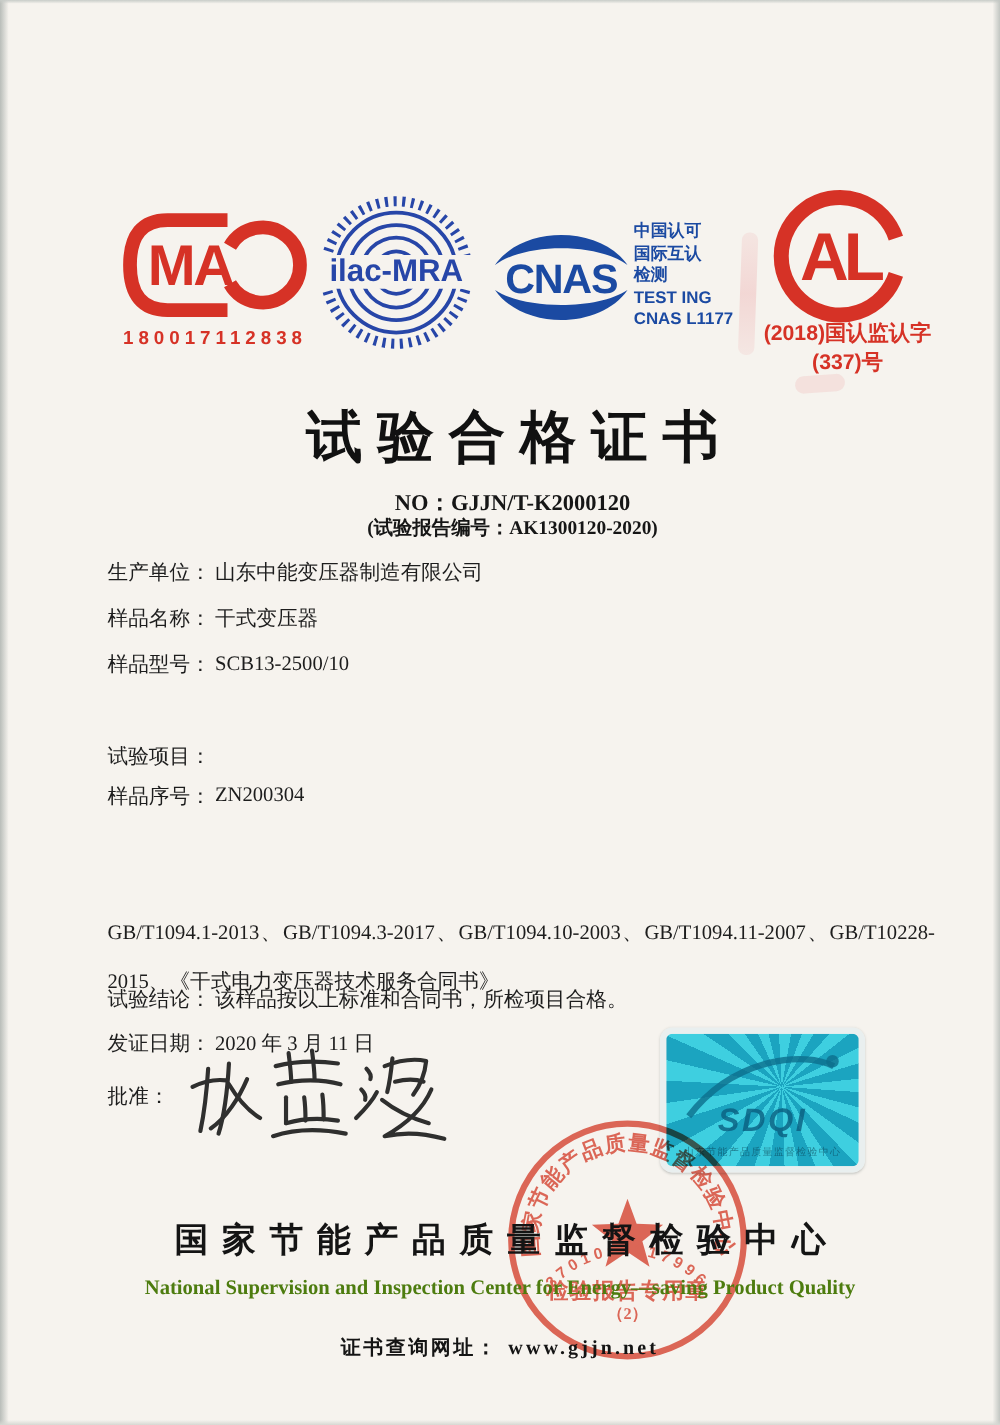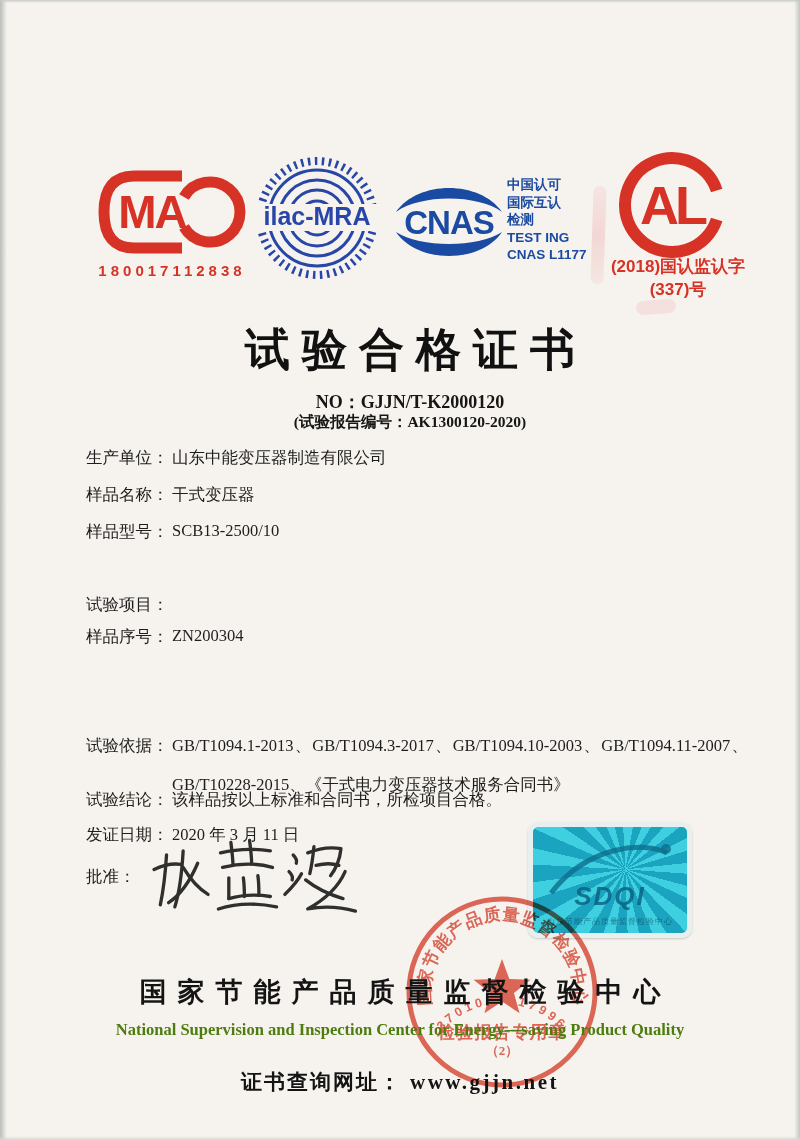--- a/index.html
+++ b/index.html
@@ -44,21 +44,21 @@
     box-shadow:0 1px 2px rgba(60,70,70,.25);overflow:hidden;}
   .holo svg{position:absolute;left:0;top:0;}
   .holo-caption{position:absolute;left:0;bottom:6px;width:100%;text-align:center;font-size:8px;color:#083c4e;opacity:.55;letter-spacing:1px;}
 
   
   .seal{left:402px;top:892px;width:200px;height:200px;opacity:.82;mix-blend-mode:multiply;}
 
   
   .footer-cn{left:0;top:974px;width:800px;text-align:center;font-size:27px;font-weight:bold;color:#141414;letter-spacing:11px;text-indent:11px;}
   .footer-en{left:0;top:1020px;width:800px;text-align:center;font-size:16.5px;font-weight:bold;color:#4d7c0f;}
-  .footer-query{left:0;top:1068px;width:800px;text-align:center;font-size:21px;font-weight:bold;color:#141414;letter-spacing:2px;}
+  .footer-query{left:0;top:1068px;width:800px;text-align:center;font-size:16px;font-weight:bold;color:#141414;letter-spacing:2px;}
   .footer-query .url{margin-left:8px;letter-spacing:2.5px;}
 </style>
 </head>
 <body>
 
 <div class="paper">
   <div class="edge left"></div>
   <div class="edge top"></div>
   <div class="edge right"></div>
   <div class="edge bottom"></div>
@@ -119,21 +119,20 @@
     <span class="fvalue">SCB13-2500/10</span>
   </div>
   <div class="row r3">
     <span class="flabel">样品序号：</span>
     <span class="fvalue">ZN200304</span>
   </div>
   <div class="row r4 multi">
     <span class="flabel">试验项目：</span>
   </div>
   <div class="row r5 multi">
-    <span class="flabel">试验依据：</span>
     <span class="fvalue">GB/T1094.1-2013、GB/T1094.3-2017、GB/T1094.10-2003、GB/T1094.11-2007、GB/T10228-2015、《干式电力变压器技术服务合同书》</span>
   </div>
   <div class="row r6">
     <span class="flabel">试验结论：</span>
     <span class="fvalue">该样品按以上标准和合同书，所检项目合格。</span>
   </div>
   <div class="row r7">
     <span class="flabel">发证日期：</span>
     <span class="fvalue">2020 年 3 月 11 日</span>
   </div>

